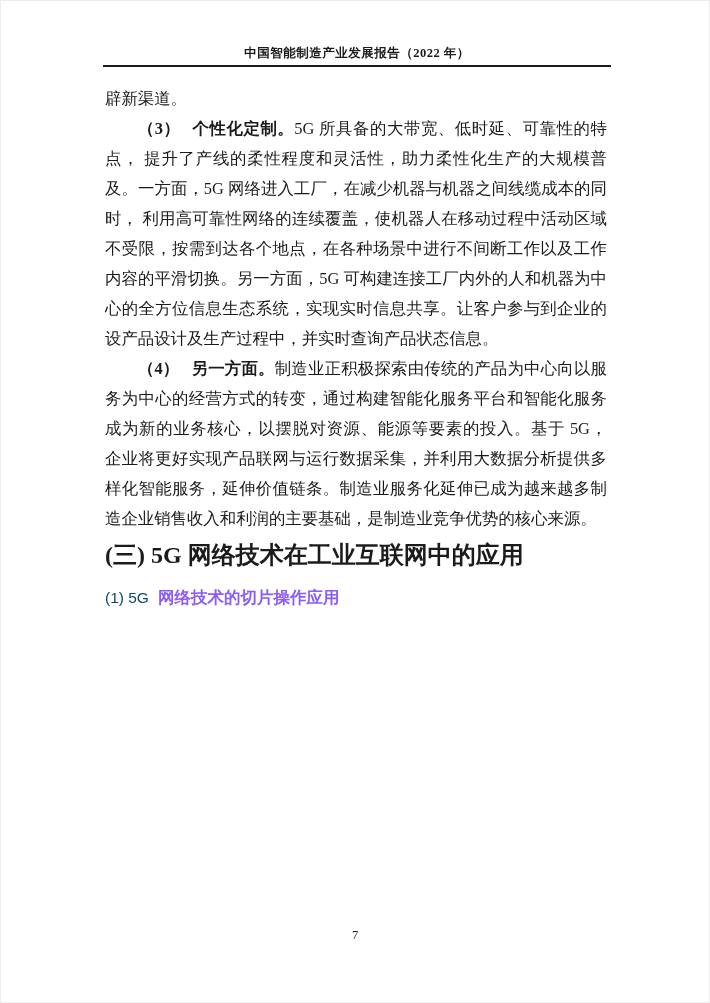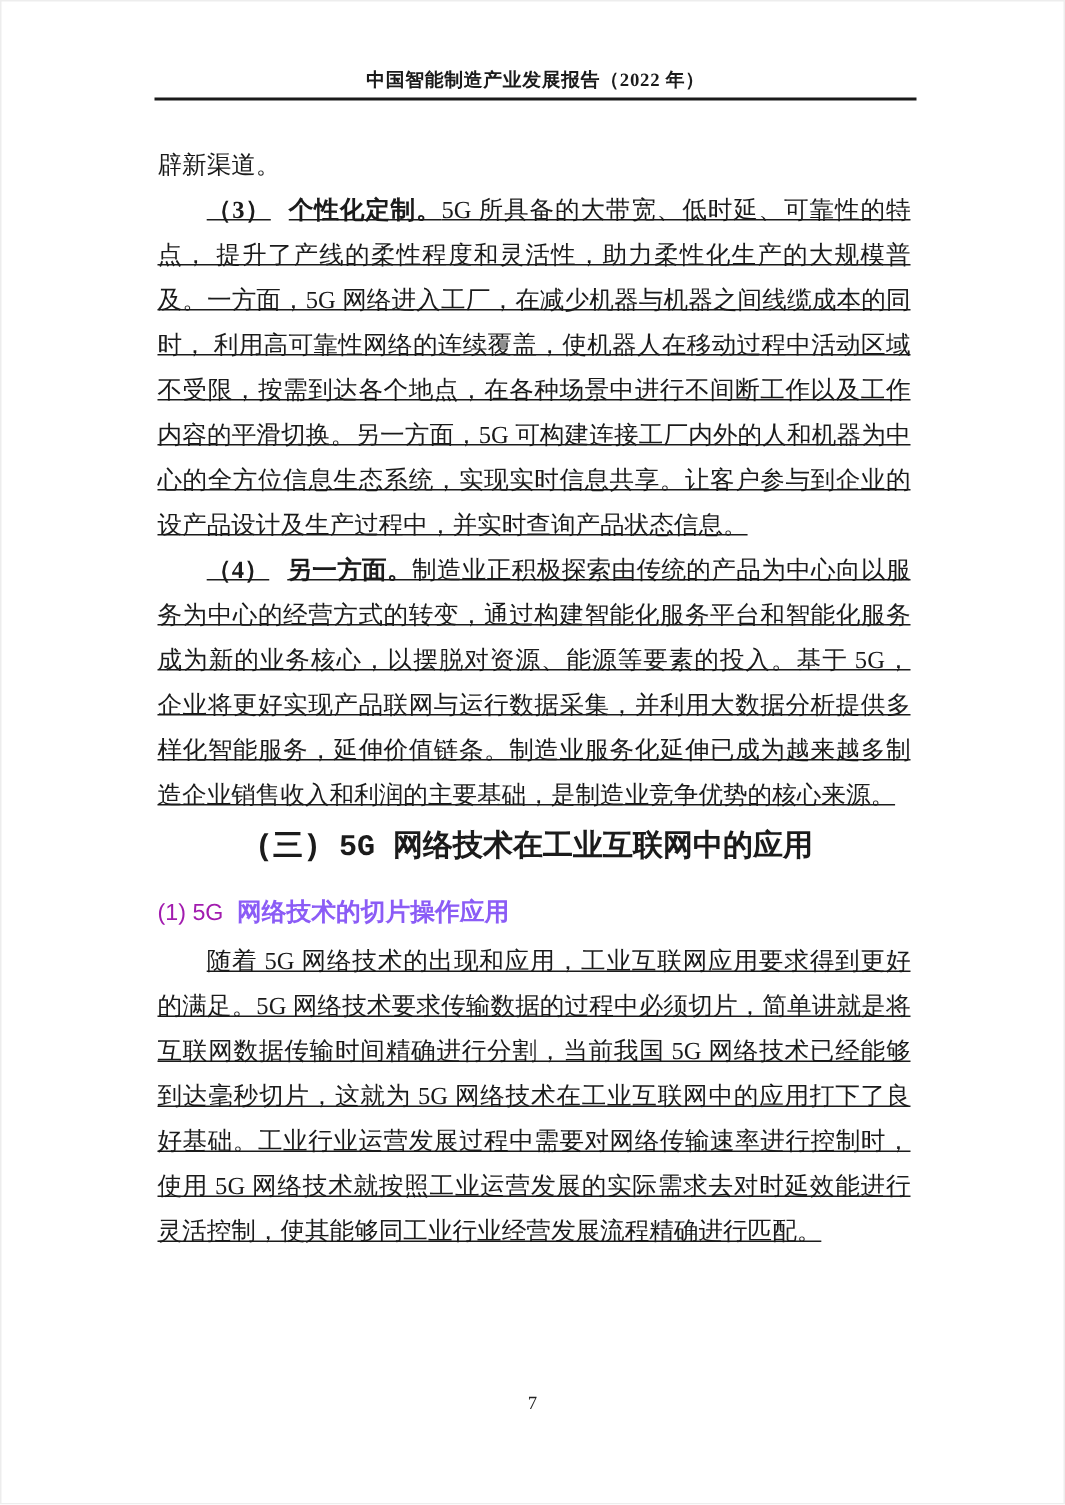--- a/index.html
+++ b/index.html
@@ -24,59 +24,58 @@
     border-bottom: 2px solid #1a1a1a;
     text-align: center;
     font-size: 12.5px;
     font-weight: bold;
     letter-spacing: 0.5px;
     line-height: 15px;
   }
   .content {
     margin-left: 105px;
     margin-right: 103px;
-    padding-top: 28px;
+    padding-top: 17px;
     font-size: 16.4px;
     line-height: 30px;
     text-align: justify;
     text-justify: inter-ideograph;
   }
   .content p {
     margin: 0;
     padding: 0;
   }
   p.indent {
     text-indent: 2em;
-    text-decoration: underline;
   }
   .bold {
     font-weight: bold;
   }
   .lead-gap {
     margin-left: 12px;
   }
   h2.section-heading {
     margin: 4px 0 10px 0;
-    font-size: 20px;
+    font-size: 24px;
     line-height: 34px;
     font-weight: bold;
-    text-align: center;
-    font-family: Liberation Mono, monospace;
+    text-align: left;
+    font-family: Liberation Serif, serif;
   }
   h3.sub-heading {
     margin: 2px 0 2px 0;
     font-size: 16.5px;
     line-height: 30px;
     font-weight: normal;
     text-align: left;
   }
   h3.sub-heading .num {
     font-family: "Liberation Sans", "DejaVu Sans", sans-serif;
     font-size: 15.5px;
-    color: #a21caf;
+    color: #0c4a6e;
   }
   h3.sub-heading .title {
     font-family: "Liberation Sans", "DejaVu Sans", sans-serif;
     font-weight: bold;
     margin-left: 9px;
     color: #8b5cf6;
   }
   .page-footer {
     position: absolute;
     top: 928px;
@@ -99,21 +98,20 @@
     <p>辟新渠道。</p>
 
     <p class="indent"><span class="bold">（3）</span><span class="bold lead-gap">个性化定制。</span><span>5G 所具备的大带宽、低时延、可靠性的特点， 提升了产线的柔性程度和灵活性，助力柔性化生产的大规模普及。一方面，5G 网络进入工厂，在减少机器与机器之间线缆成本的同时， 利用高可靠性网络的连续覆盖，使机器人在移动过程中活动区域不受限，按需到达各个地点，在各种场景中进行不间断工作以及工作内容的平滑切换。另一方面，5G 可构建连接工厂内外的人和机器为中心的全方位信息生态系统，实现实时信息共享。让客户参与到企业的设产品设计及生产过程中，并实时查询产品状态信息。</span></p>
 
     <p class="indent"><span class="bold">（4）</span><span class="bold lead-gap">另一方面。</span><span>制造业正积极探索由传统的产品为中心向以服务为中心的经营方式的转变，通过构建智能化服务平台和智能化服务成为新的业务核心，以摆脱对资源、能源等要素的投入。基于 5G， 企业将更好实现产品联网与运行数据采集，并利用大数据分析提供多样化智能服务，延伸价值链条。制造业服务化延伸已成为越来越多制造企业销售收入和利润的主要基础，是制造业竞争优势的核心来源。</span></p>
 
     <h2 class="section-heading">(三) 5G 网络技术在工业互联网中的应用</h2>
 
     <h3 class="sub-heading"><span class="num">(1) 5G</span><span class="title">网络技术的切片操作应用</span></h3>
 
-    <p class="indent">随着 5G 网络技术的出现和应用，工业互联网应用要求得到更好的满足。5G 网络技术要求传输数据的过程中必须切片，简单讲就是将互联网数据传输时间精确进行分割，当前我国 5G 网络技术已经能够到达毫秒切片，这就为 5G 网络技术在工业互联网中的应用打下了良好基础。工业行业运营发展过程中需要对网络传输速率进行控制时，使用 5G 网络技术就按照工业运营发展的实际需求去对时延效能进行灵活控制，使其能够同工业行业经营发展流程精确进行匹配。</p>
 
 
 
   </div>
 
   <div class="page-footer">7</div>
 
 </div>
 
 </body></html>

